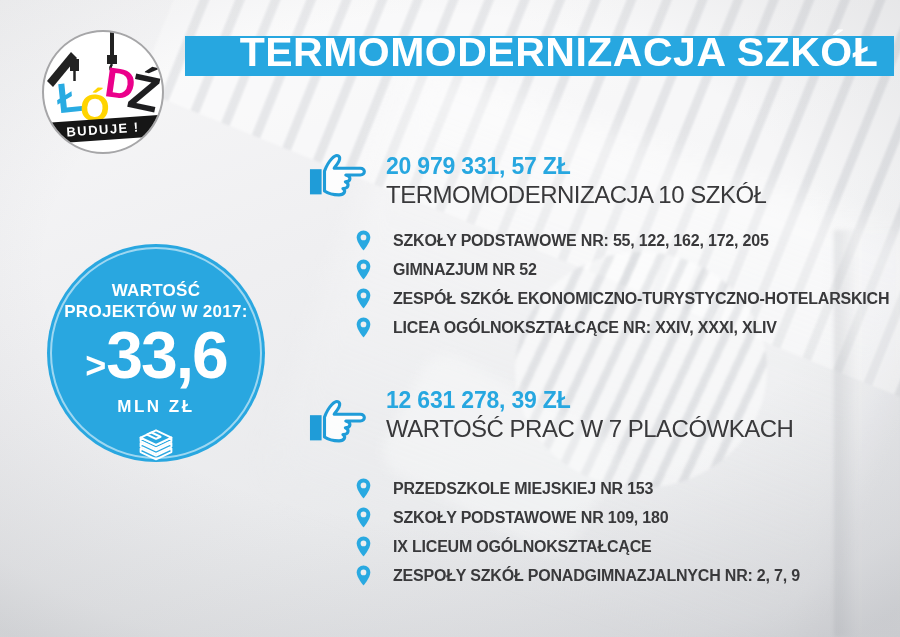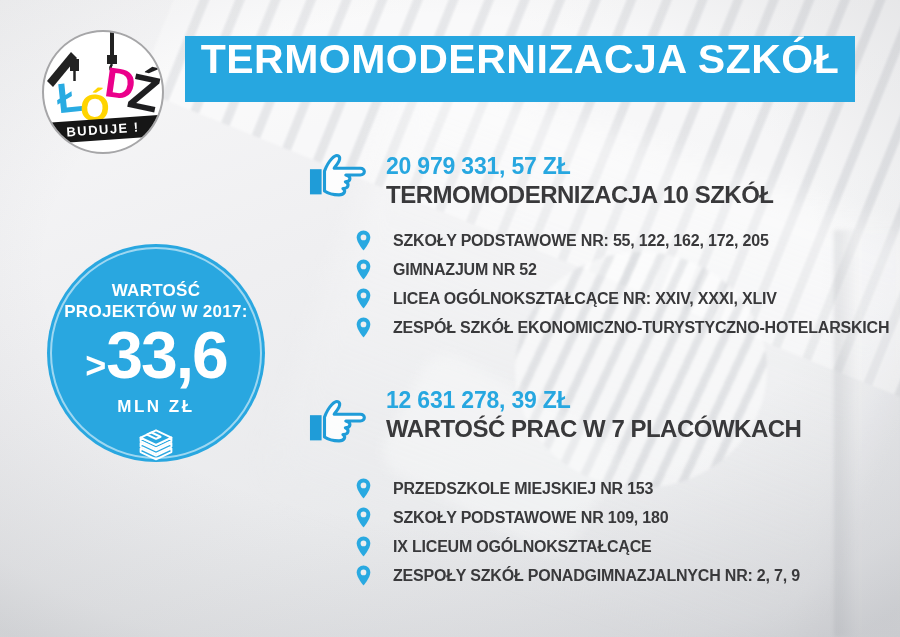--- a/index.html
+++ b/index.html
@@ -53,35 +53,35 @@
   .ltr-1{left:36px;top:57px;font-size:38px;color:#ffd400;transform:rotate(4deg);}
   .ltr-2{left:61px;top:31px;font-size:42px;color:#eb008b;transform:rotate(8deg);}
   .ltr-3{left:85px;top:36px;font-size:50px;color:#1e1e20;transform:rotate(12deg);}
   .logo-banner{
     position:absolute;left:-8px;right:-8px;top:87px;height:21px;background:#161616;
     transform:rotate(-4deg);display:flex;align-items:center;justify-content:center;
   }
   .logo-banner span{color:#fff;font-size:13px;font-weight:bold;letter-spacing:1.5px;}
   
   .title-banner{
-    position:absolute;left:185px;top:36px;width:670px;height:66px;background:#27a7e0;
-    display:flex;align-items:flex-start;justify-content:center;z-index:2;
+    position:absolute;left:185px;top:36px;width:670px;height:40px;background:#27a7e0;
+    display:flex;align-items:flex-end;justify-content:center;z-index:2;padding-left:39px;
   }
   .title-banner h1{
     margin:0;color:#fff;font-size:41px;font-weight:bold;letter-spacing:.5px;white-space:nowrap;
   }
   
   .hand{position:absolute;z-index:2;color:#1f9cd8;}
   .hand1{left:309px;top:148px;}
   .hand2{left:309px;top:394px;}
   .sec-head{position:absolute;z-index:2;white-space:nowrap;}
   .head1{left:386px;top:153px;}
   .head2{left:386px;top:387px;}
   .amount{font-size:23px;line-height:26px;font-weight:bold;color:#27a7e0;letter-spacing:-.2px;}
-  .sec-title{font-size:24px;line-height:29px;font-weight:bold;color:#39393b;letter-spacing:-.5px;margin-top:1px;}
+  .sec-title{font-size:24px;line-height:29px;font-weight:normal;color:#39393b;letter-spacing:-.5px;margin-top:1px;}
   .list{position:absolute;z-index:2;list-style:none;margin:0;padding:0;}
   .list1{left:356px;top:226px;}
   .list2{left:356px;top:474px;}
   .list li{display:flex;align-items:center;height:29px;gap:22px;white-space:nowrap;}
   .list li span{font-size:16px;font-weight:bold;color:#39393b;letter-spacing:-.2px;}
   .pin{flex:0 0 auto;display:block;}
   
   .stat-circle{
     position:absolute;left:47px;top:244px;width:218px;height:218px;border-radius:50%;
     background:#29a7e0;z-index:2;display:flex;flex-direction:column;align-items:center;
@@ -159,28 +159,28 @@
           <path d="M12 1C5.9 1 1 5.9 1 12c0 8.25 11 21 11 21s11-12.75 11-21C23 5.9 18.1 1 12 1z" fill="#29a9e1"></path>
           <circle cx="12" cy="12" r="4.6" fill="#edeef0"></circle>
         </svg>
       <span>GIMNAZJUM NR 52</span>
     </li>
     <li>
       <svg class="pin" width="15" height="21" viewBox="0 0 24 34">
           <path d="M12 1C5.9 1 1 5.9 1 12c0 8.25 11 21 11 21s11-12.75 11-21C23 5.9 18.1 1 12 1z" fill="#29a9e1"></path>
           <circle cx="12" cy="12" r="4.6" fill="#edeef0"></circle>
         </svg>
+      <span>ZESPÓŁ SZKÓŁ EKONOMICZNO-TURYSTYCZNO-HOTELARSKICH</span>
+    </li>
+    <li>
+      <svg class="pin" width="15" height="21" viewBox="0 0 24 34">
+          <path d="M12 1C5.9 1 1 5.9 1 12c0 8.25 11 21 11 21s11-12.75 11-21C23 5.9 18.1 1 12 1z" fill="#29a9e1"></path>
+          <circle cx="12" cy="12" r="4.6" fill="#edeef0"></circle>
+        </svg>
       <span>LICEA OGÓLNOKSZTAŁCĄCE NR: XXIV, XXXI, XLIV</span>
-    </li>
-    <li>
-      <svg class="pin" width="15" height="21" viewBox="0 0 24 34">
-          <path d="M12 1C5.9 1 1 5.9 1 12c0 8.25 11 21 11 21s11-12.75 11-21C23 5.9 18.1 1 12 1z" fill="#29a9e1"></path>
-          <circle cx="12" cy="12" r="4.6" fill="#edeef0"></circle>
-        </svg>
-      <span>ZESPÓŁ SZKÓŁ EKONOMICZNO-TURYSTYCZNO-HOTELARSKICH</span>
     </li>
   </ul>
 
   <div class="stat-circle">
     <div class="sc-l1">WARTOŚĆ</div>
     <div class="sc-l2">PROJEKTÓW W 2017:</div>
     <div class="sc-value">
       <span class="sc-gt">&gt;</span>
         <span class="sc-val">33,6</span>
     </div>

